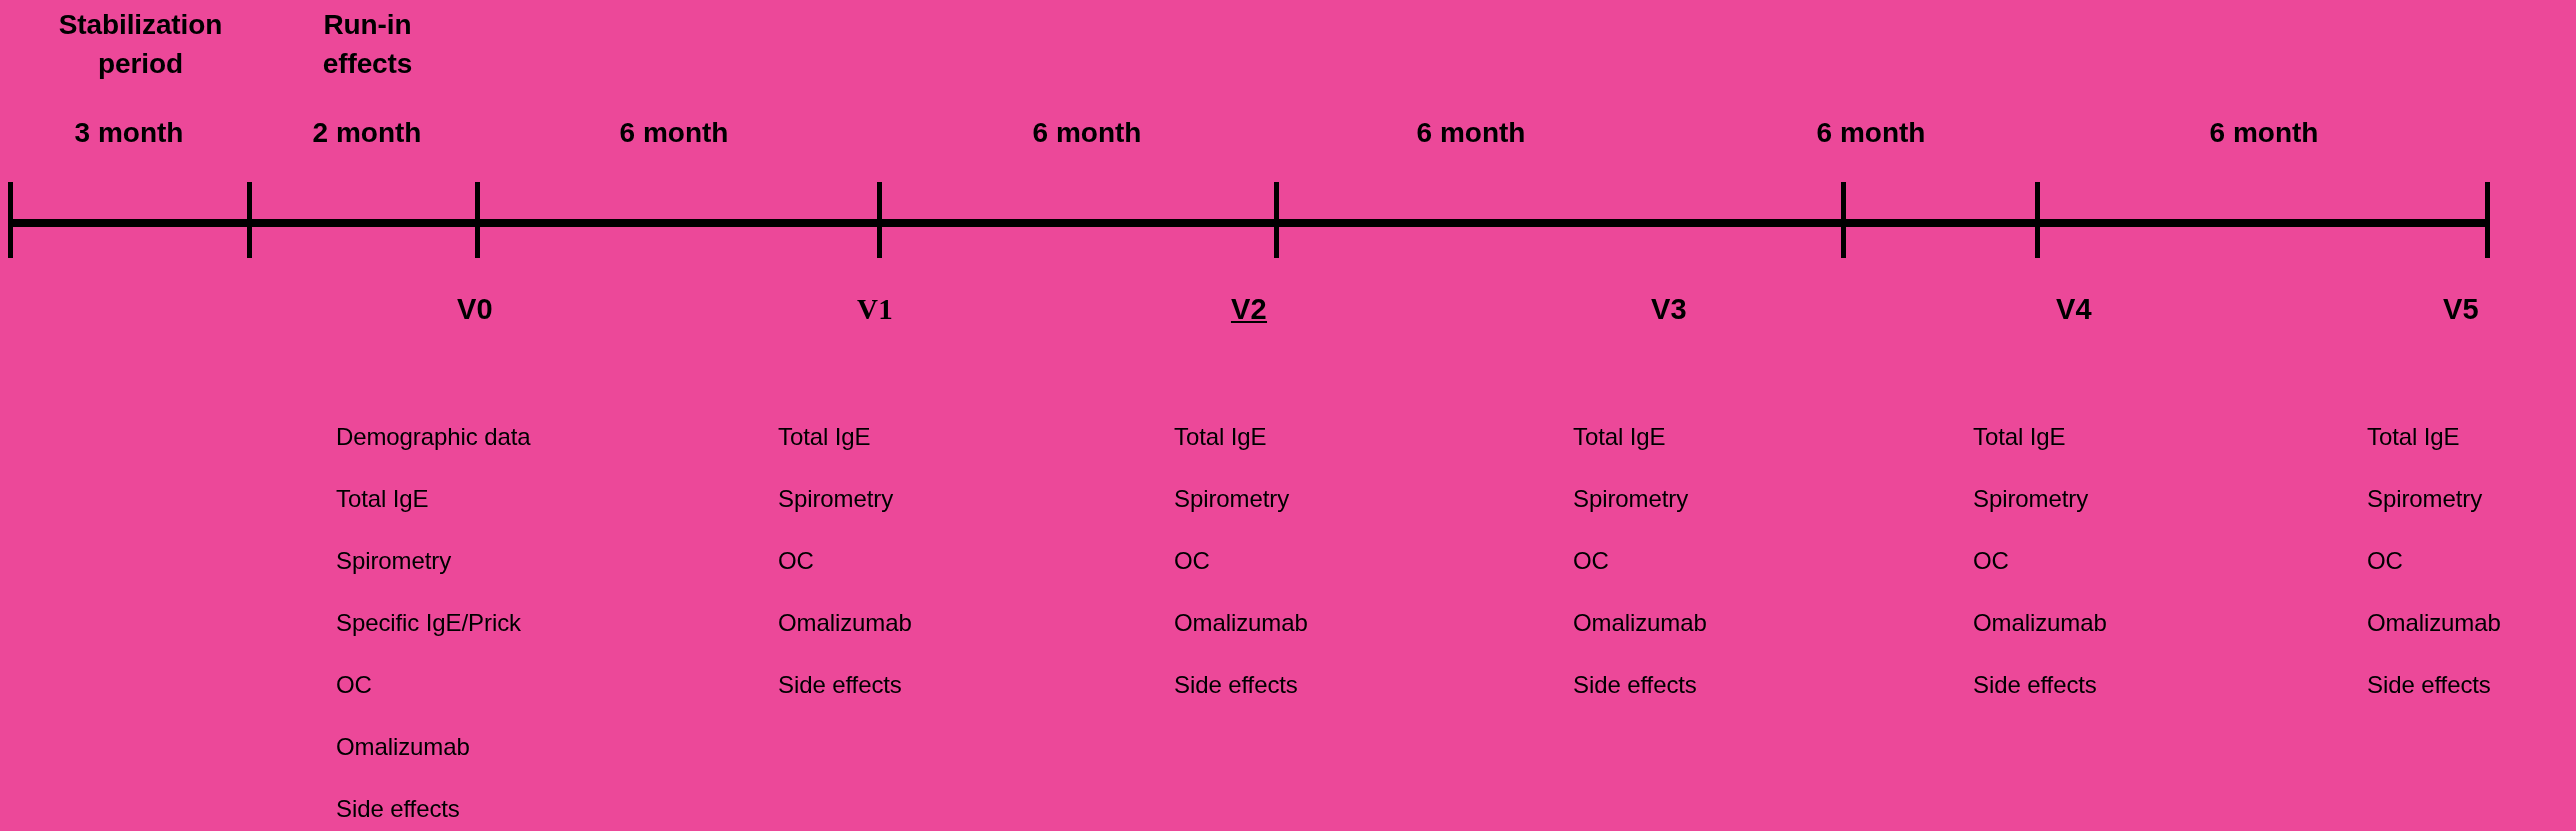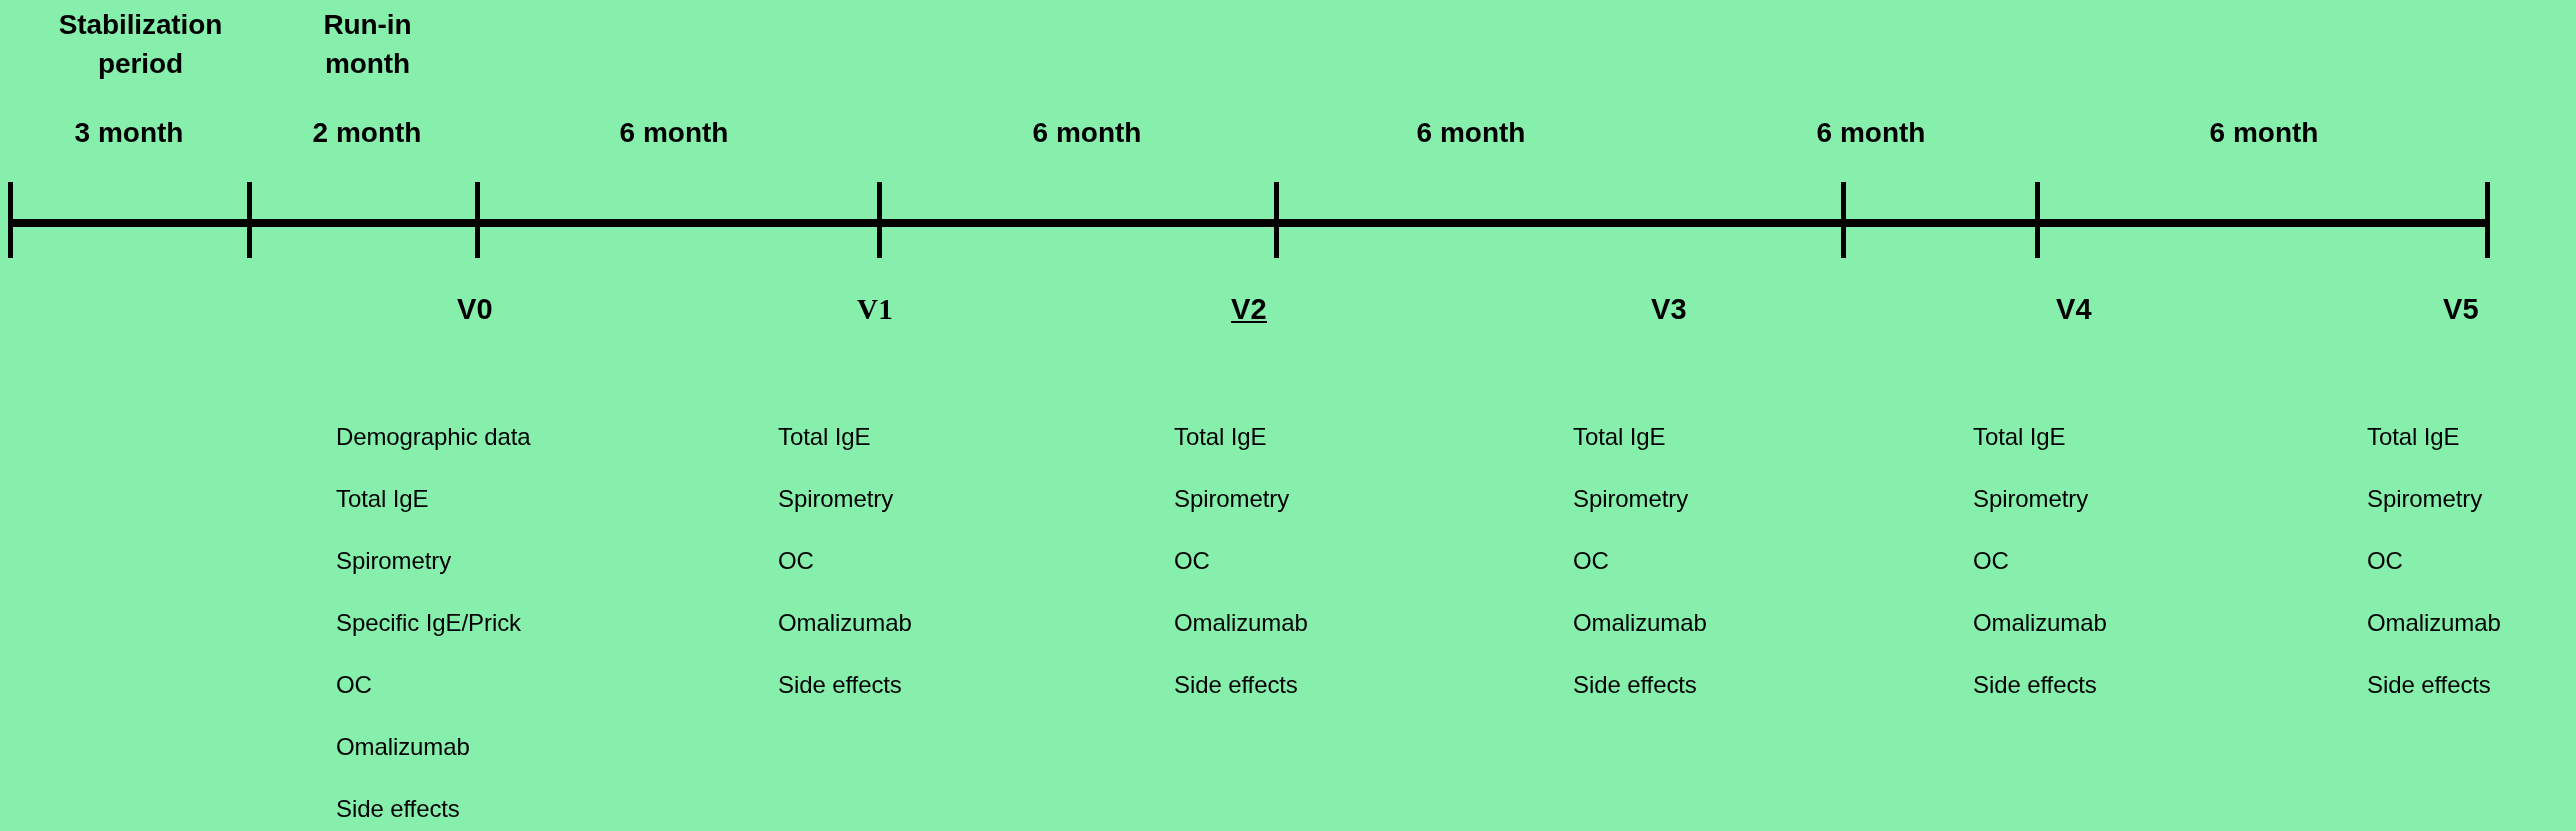--- a/index.html
+++ b/index.html
@@ -11,21 +11,21 @@
   body {
     font-family: "Liberation Sans", "DejaVu Sans", sans-serif;
     color: #000000;
     -webkit-font-smoothing: antialiased;
   }
 
   #canvas {
     position: relative;
     width: 2576px;
     height: 831px;
-    background: #86efac;
+    background: #ec4899;
     overflow: hidden;
   }
 
   
   .period-header {
     position: absolute;
     text-align: center;
     font-weight: bold;
     font-size: 28px;
     line-height: 39px;
@@ -79,21 +79,21 @@
 </style>
 </head>
 <body>
 
 <div id="canvas">
 
   <div id="period-headers">
       <div class="period-header" style="left: -47px; top: 5px; width: 375px;">Stabilization
 period</div>
       <div class="period-header" style="left: 180px; top: 5px; width: 375px;">Run-in
-month</div>
+effects</div>
     </div>
 
   <div id="duration-labels">
       <div class="duration-label" style="left: -27px; top: 117px; width: 312px;">3 month</div>
       <div class="duration-label" style="left: 211px; top: 117px; width: 312px;">2 month</div>
       <div class="duration-label" style="left: 518px; top: 117px; width: 312px;">6 month</div>
       <div class="duration-label" style="left: 931px; top: 117px; width: 312px;">6 month</div>
       <div class="duration-label" style="left: 1315px; top: 117px; width: 312px;">6 month</div>
       <div class="duration-label" style="left: 1715px; top: 117px; width: 312px;">6 month</div>
       <div class="duration-label" style="left: 2108px; top: 117px; width: 312px;">6 month</div>

